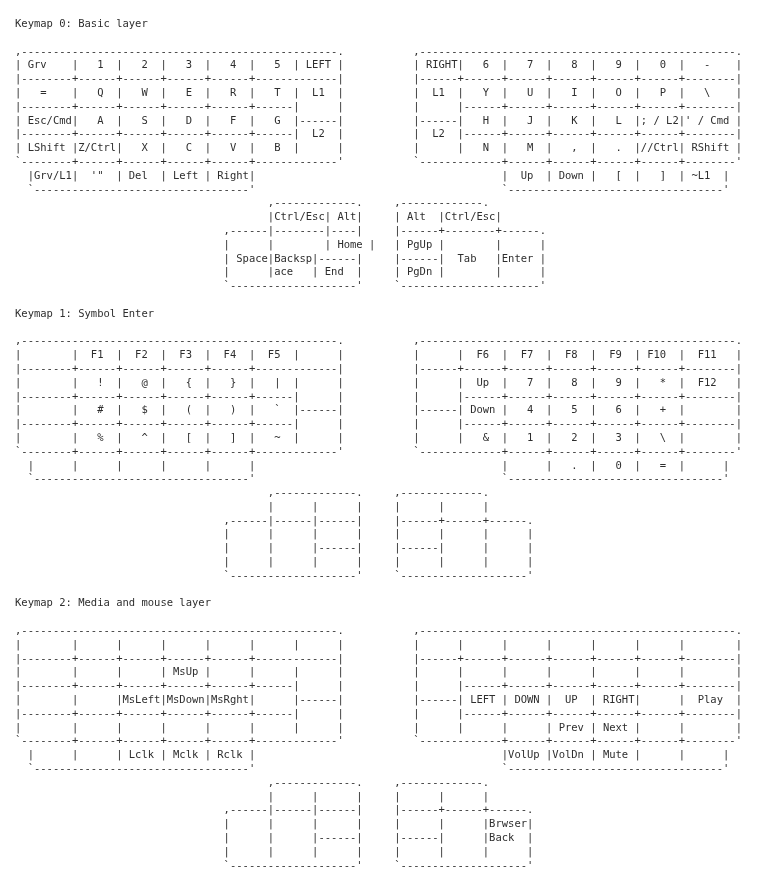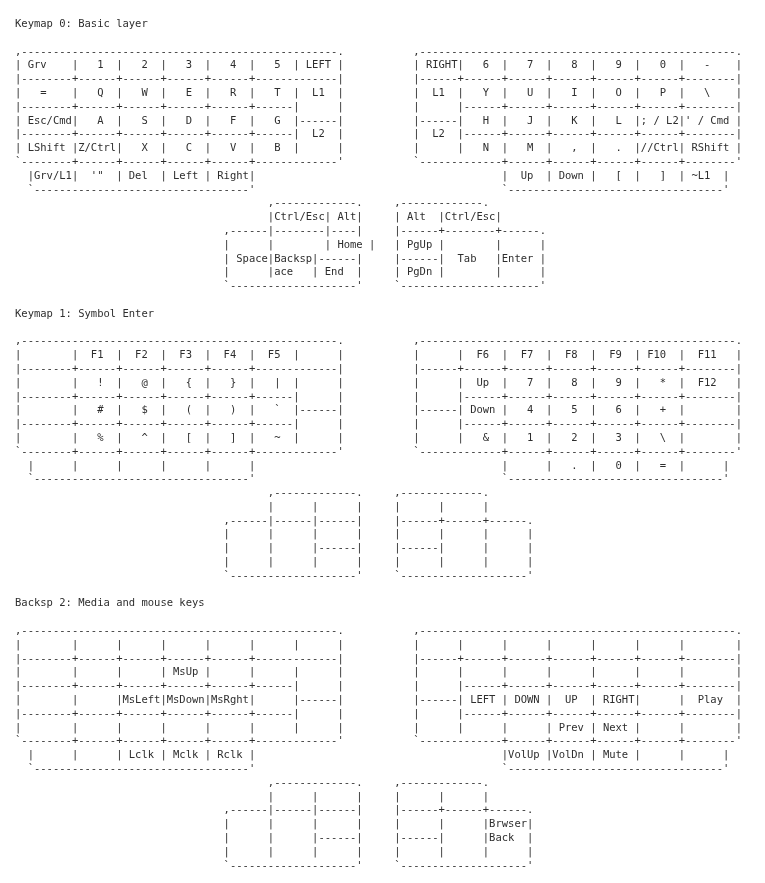--- a/index.html
+++ b/index.html
@@ -78,21 +78,21 @@
                                         ,-------------.     ,-------------.
                                         |      |      |     |      |      |
                                  ,------|------|------|     |------+------+------.
                                  |      |      |      |     |      |      |      |
                                  |      |      |------|     |------|      |      |
                                  |      |      |      |     |      |      |      |
                                  `--------------------'     `--------------------'</pre>
   </div>
 
   <div class="keymap-block">
-    <div class="keymap-title">Backsp 2: Media and mouse keys</div>
+    <div class="keymap-title">Keymap 2: Media and mouse layer</div>
     <pre class="keymap-art">,--------------------------------------------------.           ,--------------------------------------------------.
 |        |      |      |      |      |      |      |           |      |      |      |      |      |      |        |
 |--------+------+------+------+------+-------------|           |------+------+------+------+------+------+--------|
 |        |      |      | MsUp |      |      |      |           |      |      |      |      |      |      |        |
 |--------+------+------+------+------+------|      |           |      |------+------+------+------+------+--------|
 |        |      |MsLeft|MsDown|MsRght|      |------|           |------| LEFT | DOWN |  UP  | RIGHT|      |  Play  |
 |--------+------+------+------+------+------|      |           |      |------+------+------+------+------+--------|
 |        |      |      |      |      |      |      |           |      |      |      | Prev | Next |      |        |
 `--------+------+------+------+------+-------------'           `-------------+------+------+------+------+--------'
   |      |      | Lclk | Mclk | Rclk |                                       |VolUp |VolDn | Mute |      |      |

